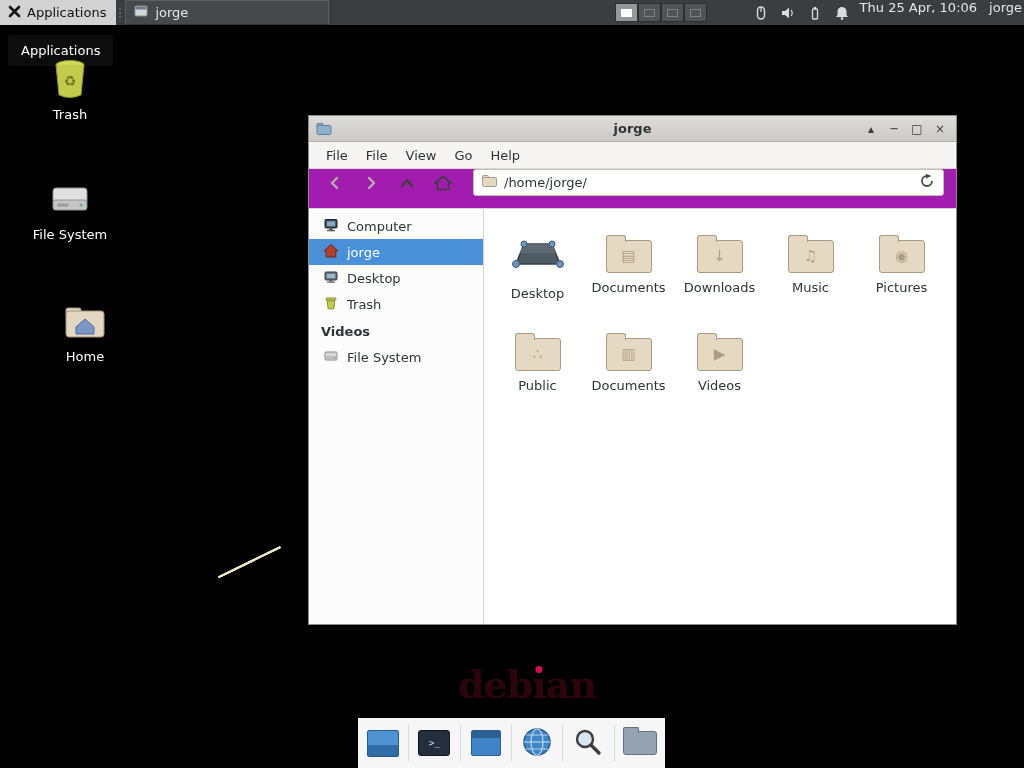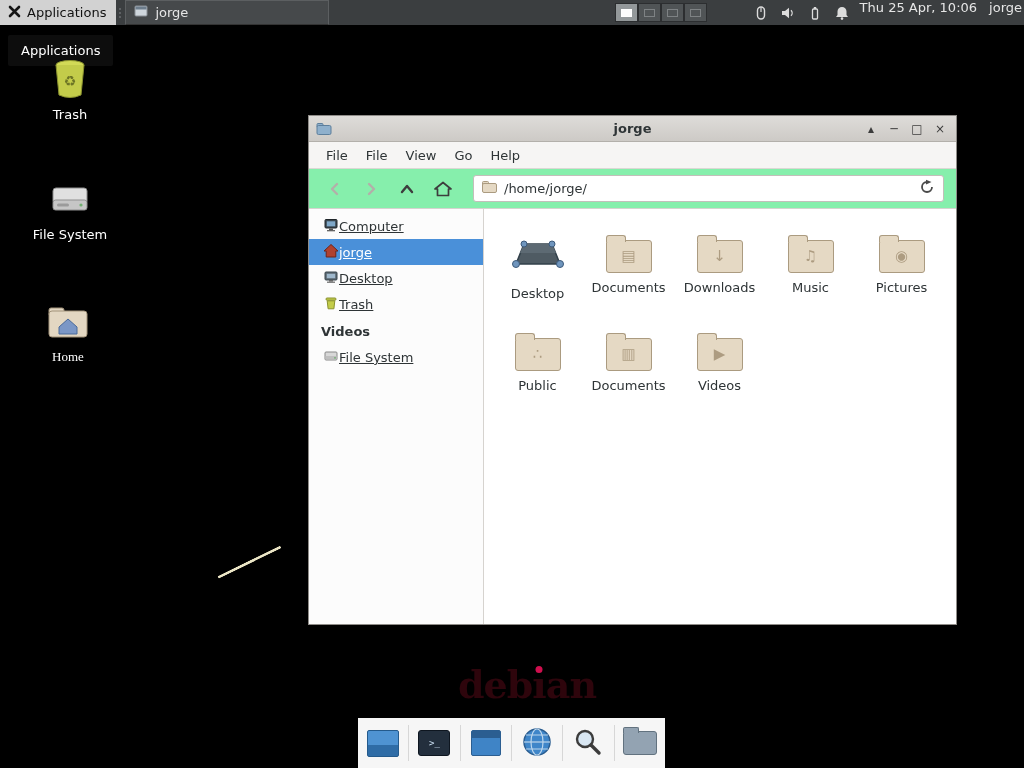--- a/index.html
+++ b/index.html
@@ -39,21 +39,21 @@
   #tooltip { position:absolute; left:8px; top:35px; background:#0d0d0d; color:#fff;
     padding:8px 13px; border-radius:2px; box-shadow:2px 3px 6px rgba(0,0,0,.7);
     font-size:13px; }
 
   
   .desk-icon { position:absolute; width:96px; text-align:center; }
   .desk-icon .ic { height:48px; display:flex; align-items:flex-end; justify-content:center; }
   .desk-icon .lbl { margin-top:5px; color:#fff; text-shadow:1px 1px 2px #000, 0 0 3px #000; }
   #desk-trash { left:22px; top:54px; }
   #desk-fs { left:22px; top:174px; }
-  #desk-home { left:20px; top:296px;font-family:Liberation Serif, serif; }
+  #desk-home { left:37px; top:296px; }
 
   
   #stray-line { position:absolute; left:218px; top:576px; width:70px; height:0;
     border-top:3px solid #ece6c6; border-radius:2px;
     transform:rotate(-26deg); transform-origin:left center; }
 
   
   #debian { position:absolute; left:458px; top:662px; font-family:"DejaVu Serif","Liberation Serif",serif;
     font-weight:bold; font-size:38px; color:#2e050c; letter-spacing:-1px; }
   #debian .i-wrap { position:relative; display:inline-block; }
@@ -69,34 +69,34 @@
   .titlebar .ticon { margin-left:7px; display:flex; }
   .titlebar .ttext { position:absolute; left:0; right:0; text-align:center;
     font-weight:bold; color:#2e3436; }
   .tbtns { margin-left:auto; display:flex; gap:9px; padding-right:9px; z-index:2; }
   .tbtns span { color:#3c3c3c; font-size:12px; width:14px; text-align:center; cursor:default; }
 
   .menubar { height:27px; background:#f6f5f4; border-bottom:1px solid #dbd8d4;
     display:flex; align-items:center; padding-left:8px; }
   .menubar span { padding:4px 9px; }
 
-  .toolbar { height:40px; background:#86efac; border-bottom:1px solid #d6d3cf;
-    display:flex; align-items:center; padding:0 12px; }
+  .toolbar { height:40px; background:#a21caf; border-bottom:1px solid #d6d3cf;
+    display:flex; align-items:flex-start; padding:0 12px; }
   .navbtn { width:27px; height:27px; display:flex; align-items:center; justify-content:center;
     margin-right:9px; border-radius:3px; }
   .pathbar { flex:1; height:27px; margin-left:8px; background:#fff;
     border:1px solid #c3bfba; border-radius:3px; display:flex; align-items:center;
     padding:0 8px; gap:7px; }
   .pathbar .ptext { flex:1; color:#2e3436; }
 
   .win-body { flex:1; display:flex; min-height:0; }
   .sidepane { width:175px; background:#fcfcfc; border-right:1px solid #d6d3cf;
     padding-top:4px; }
   .side-header { font-weight:bold; padding:7px 12px 5px 12px; color:#2e3436; }
-  .side-item { height:26px; display:flex; align-items:center; padding-left:14px;text-decoration:underline; }
+  .side-item { height:26px; display:flex; align-items:center; gap:8px; padding-left:14px; }
   .side-item.selected { background:#4a90d9; color:#fff; }
 
   .right-pane { flex:1; display:flex; flex-direction:column; min-width:0; }
   .view { flex:1; background:#fff; display:flex; flex-wrap:wrap;
     align-content:flex-start; padding:16px 0 0 8px; }
   .cell { width:91px; height:98px; display:flex; flex-direction:column;
     align-items:center; padding-top:6px; }
   .cell .lbl { margin-top:7px; color:#2e3436; }
   .folder { width:46px; height:33px; position:relative; background:#e5d9c4;
     border:1px solid #ab9b80; border-radius:3px; margin-top:9px;

